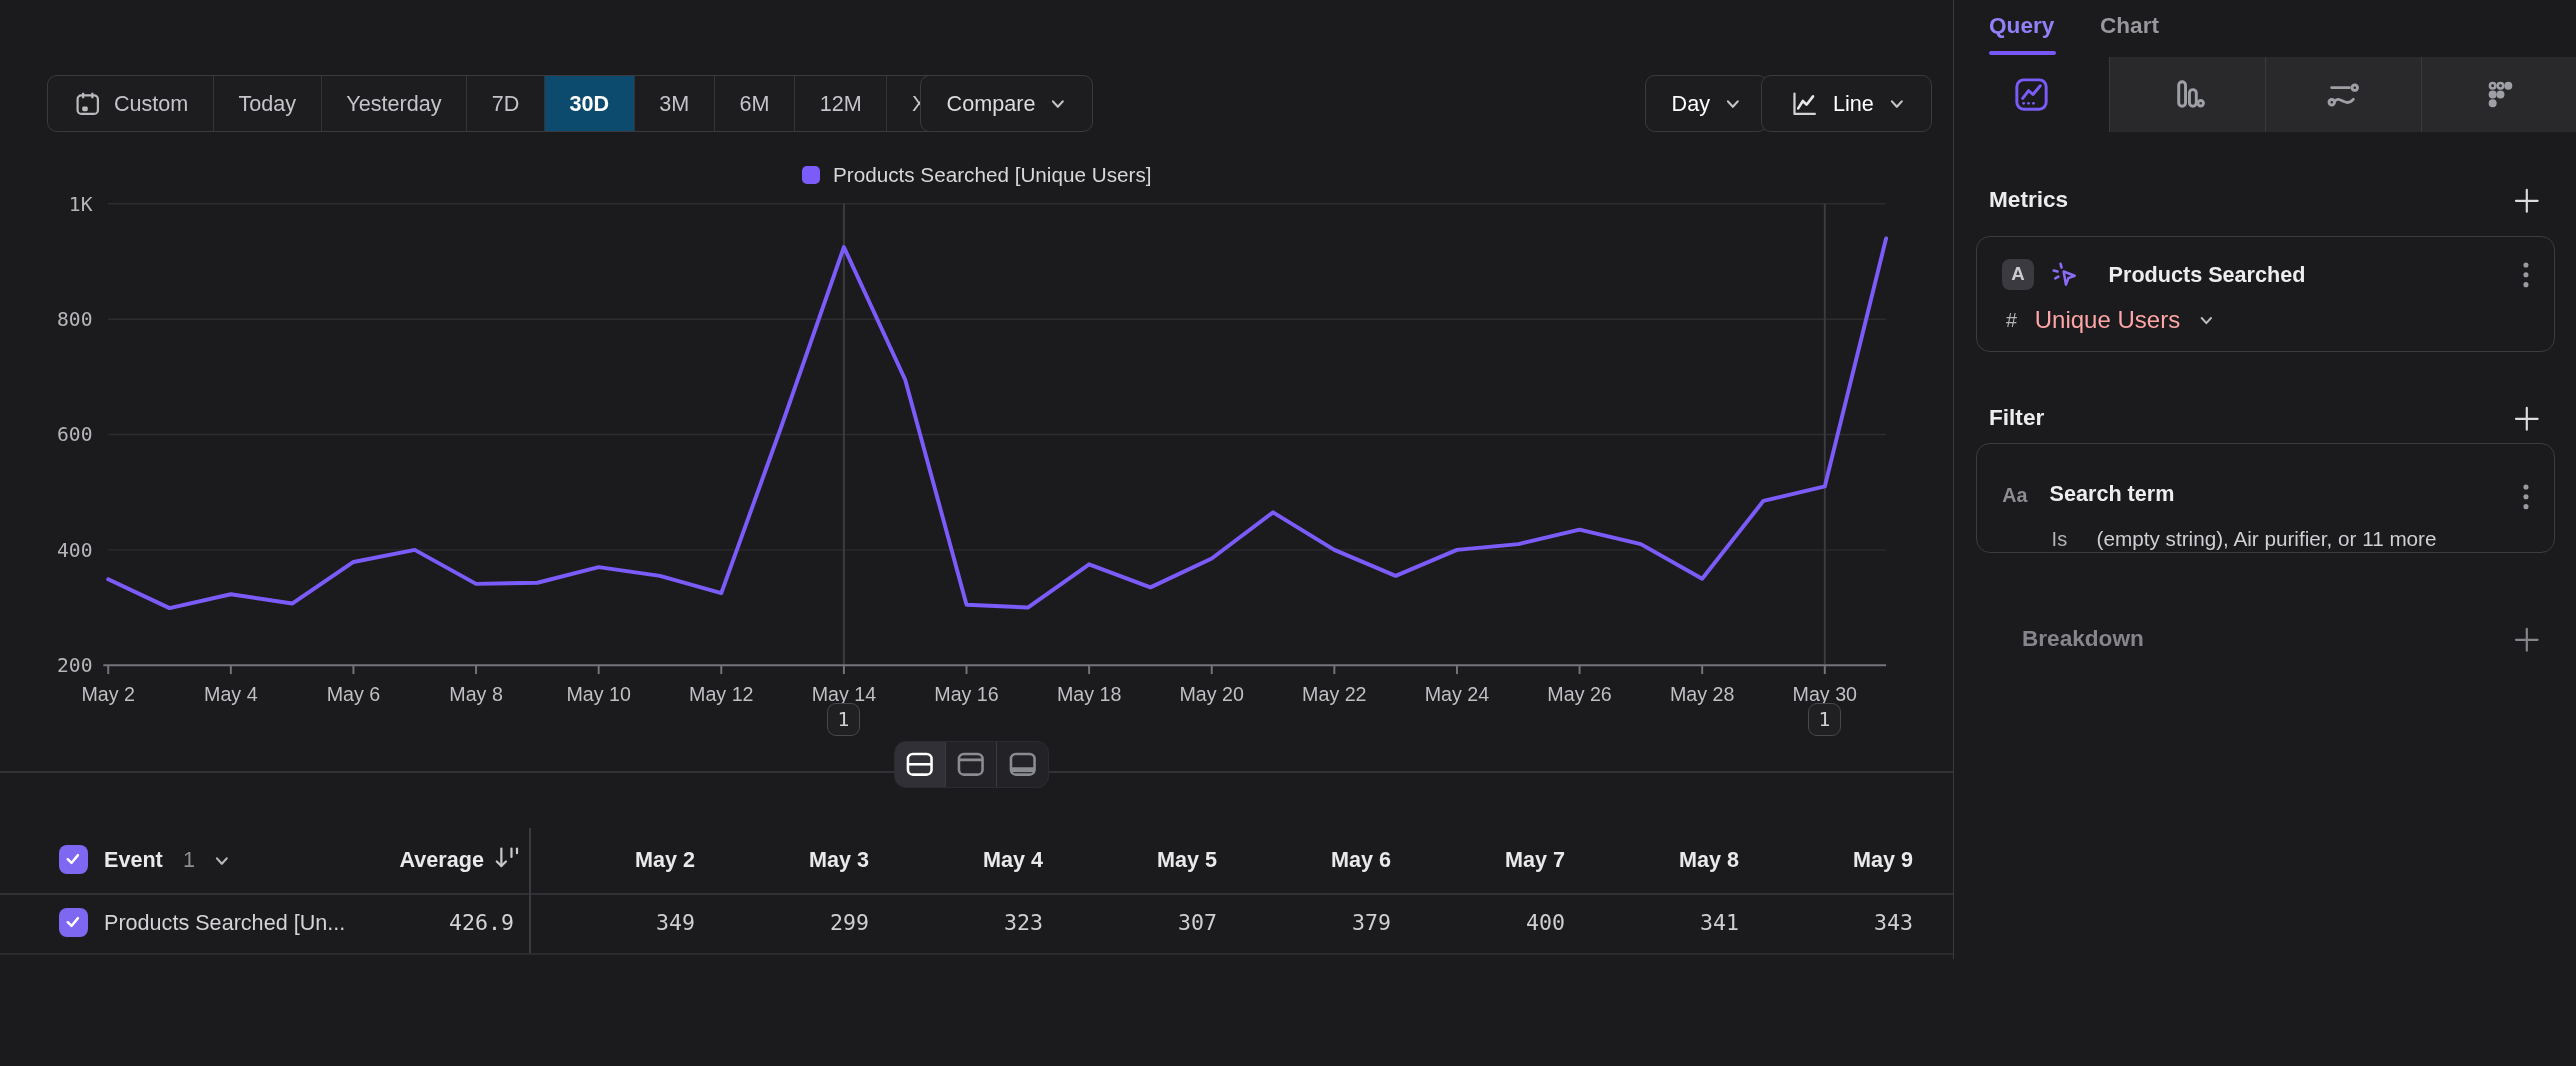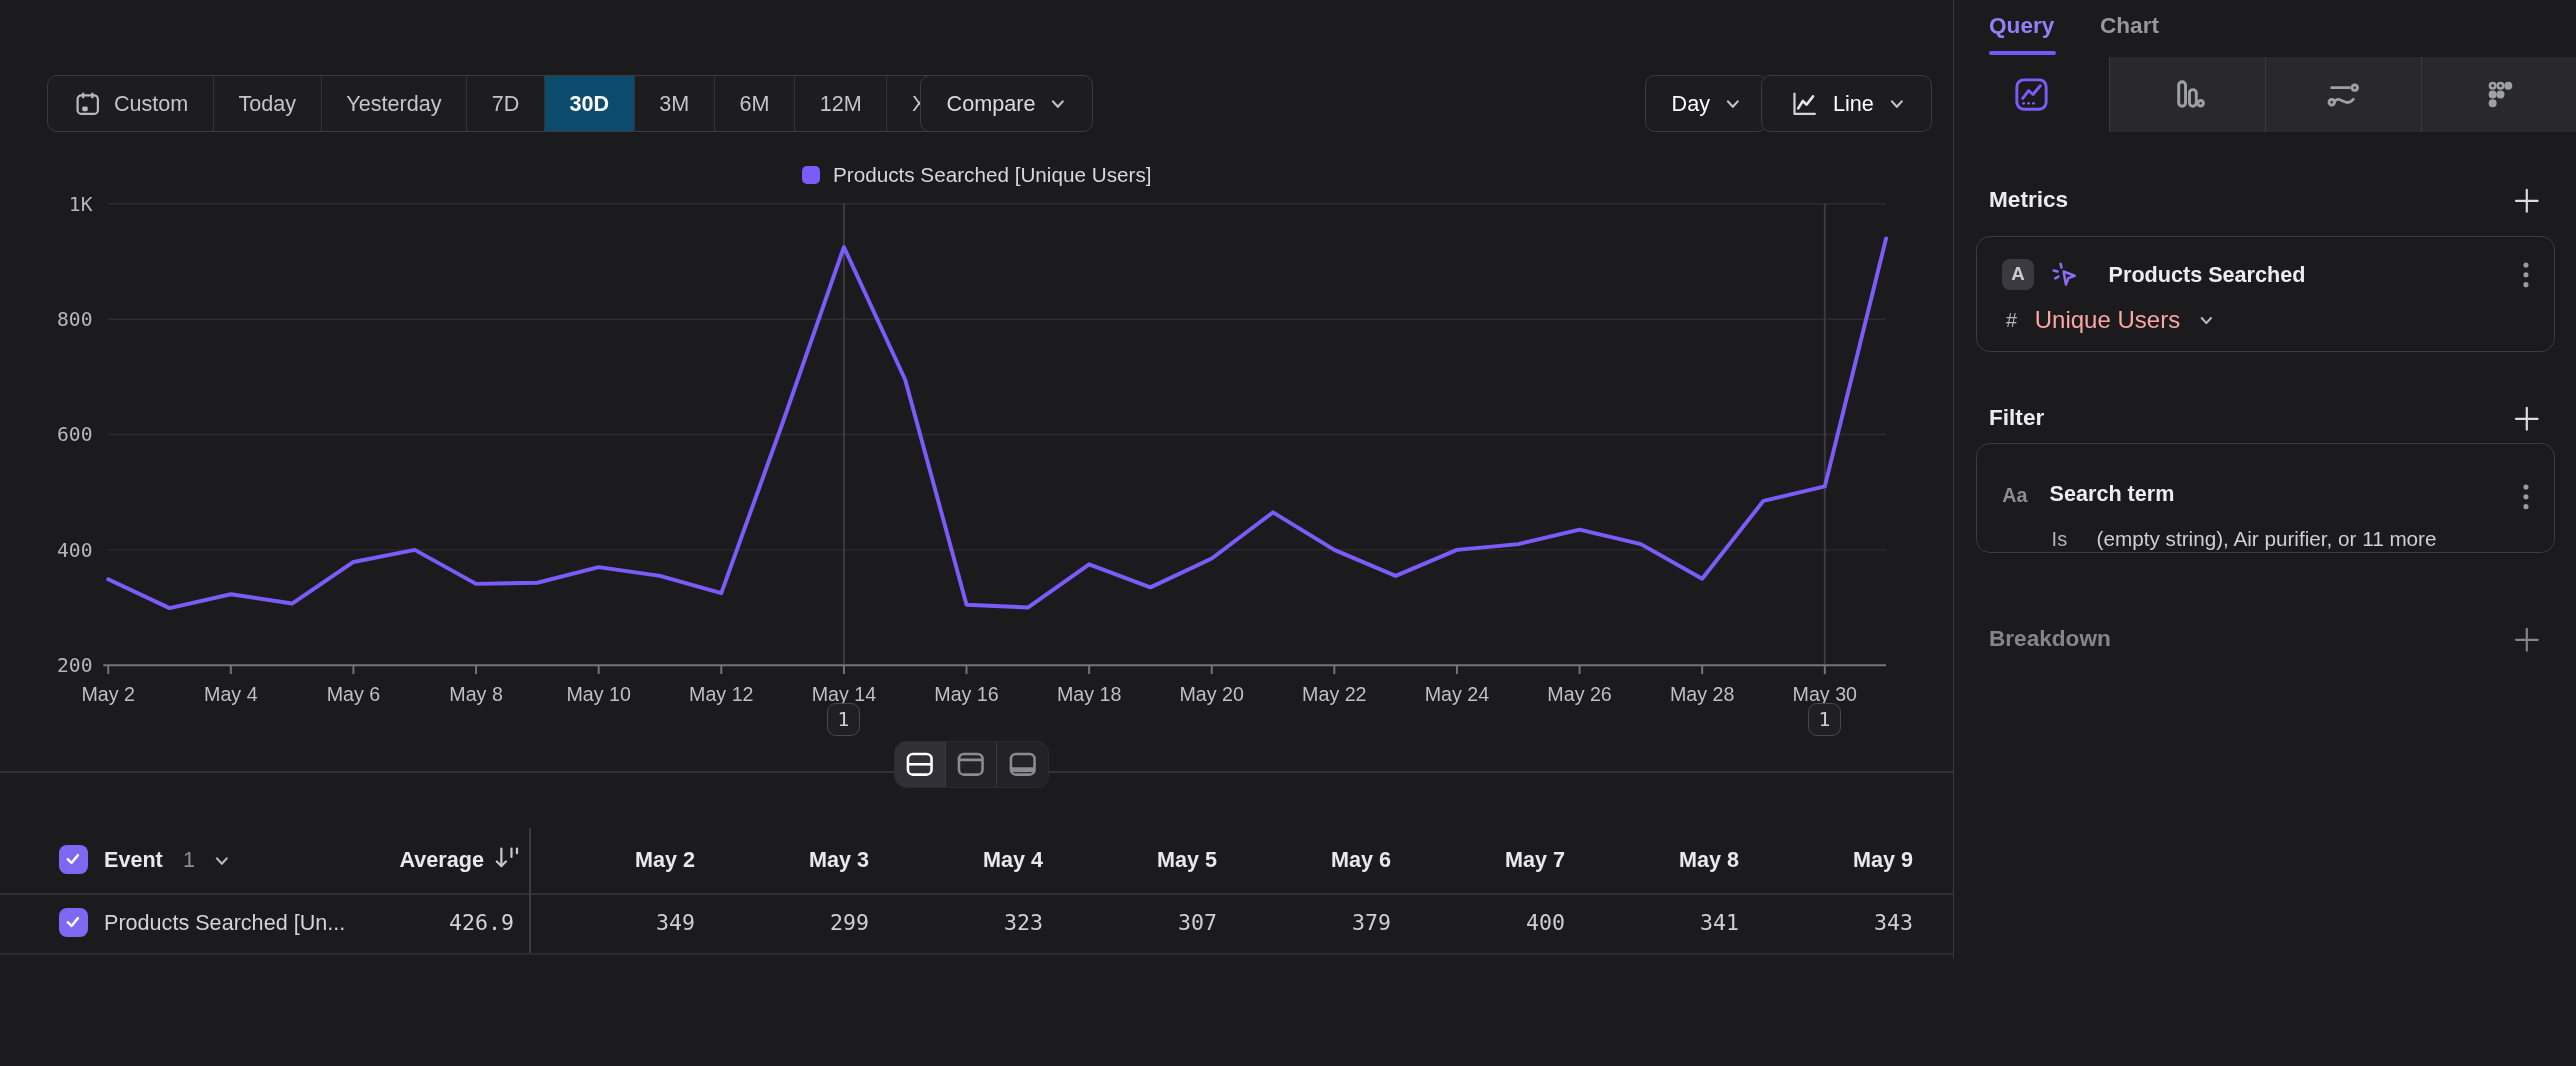--- a/index.html
+++ b/index.html
@@ -403,21 +403,21 @@
         <svg width="7.9" height="27.6" viewBox="0 0 8 28" fill="currentColor">
             <circle cx="4" cy="4" r="2.6"></circle>
             <circle cx="4" cy="14" r="2.6"></circle>
             <circle cx="4" cy="24" r="2.6"></circle>
           </svg>
       </div>
       <div class="f-op">Is</div>
       <div class="f-val">(empty string), Air purifier, or 11 more</div>
     </div>
 
-    <div class="sec-h dim" style="top:626px;">Breakdown</div>
+    <div class="sec-h dim" style="top:626px;margin-left:33px;">Breakdown</div>
     <div class="plus-btn dim" style="top:626px;">
       <svg width="27.6" height="27.6" viewBox="0 0 28 28" fill="none" stroke="currentColor" stroke-width="2.2" stroke-linecap="round">
           <path d="M14 3 V25 M3 14 H25"></path>
         </svg>
     </div>
   </aside>
 </div>
 
 
 </body></html>

